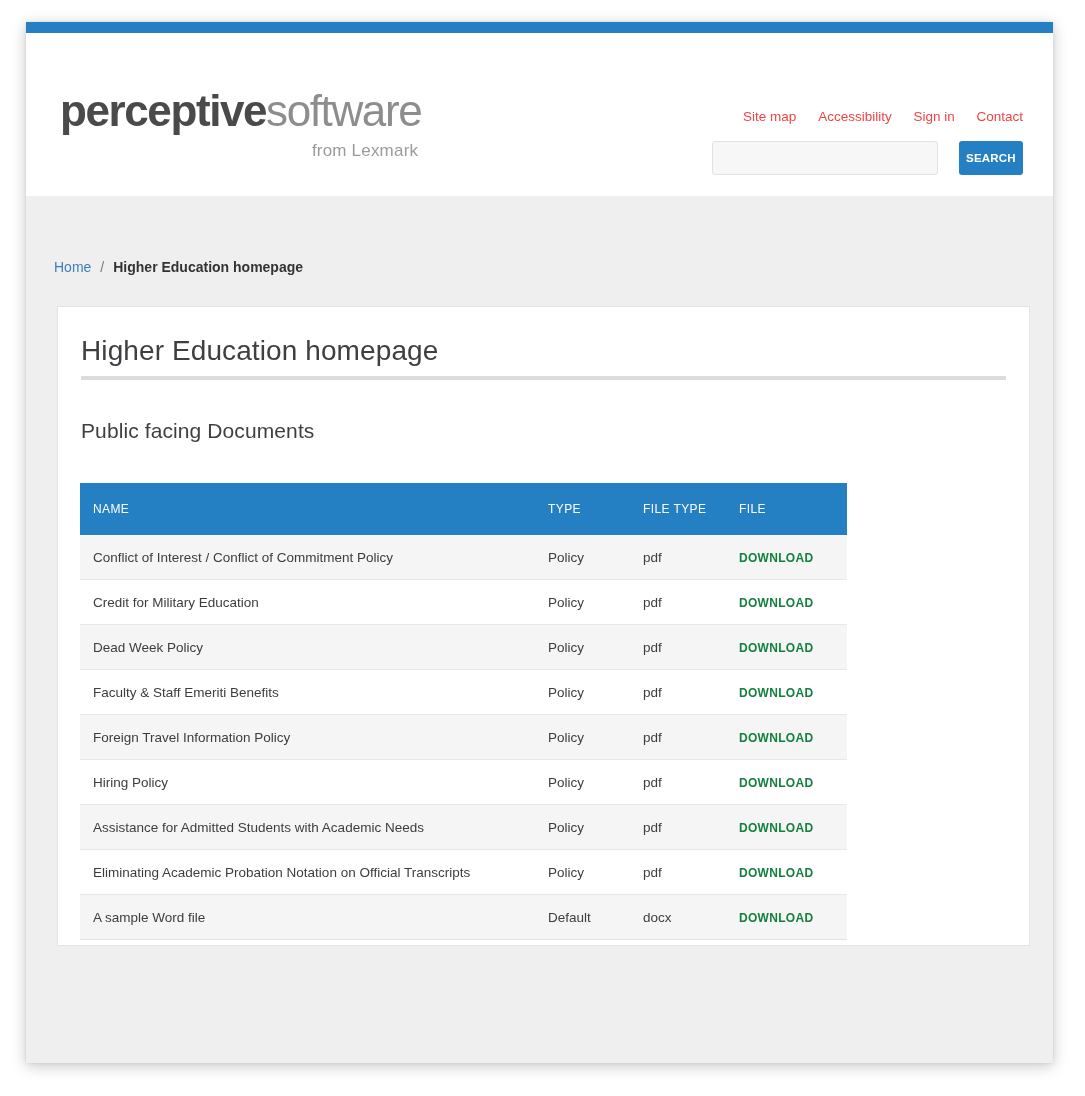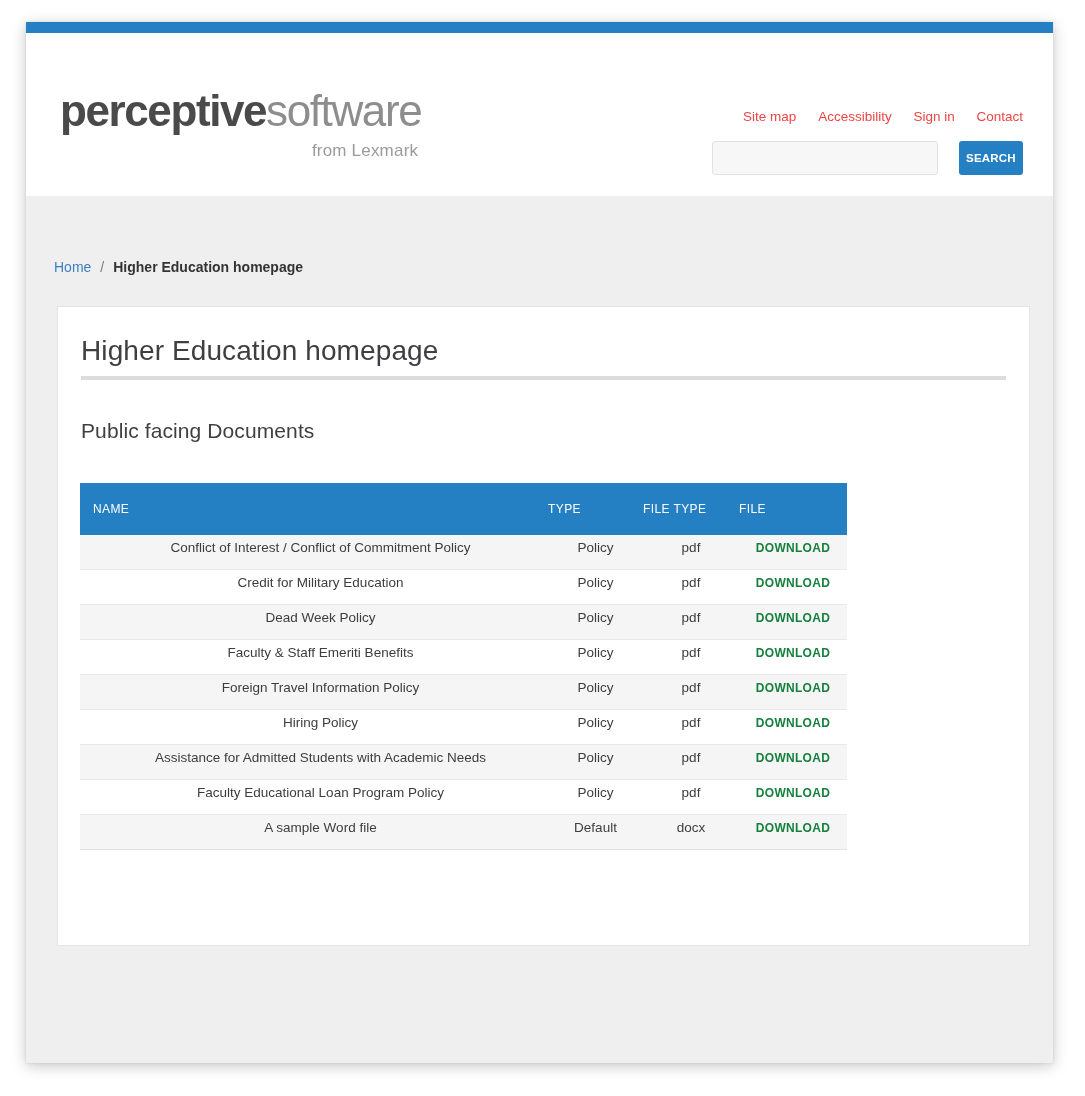--- a/index.html
+++ b/index.html
@@ -222,25 +222,24 @@
     padding: 18px 0 18px 0;
     height: 16px;
     box-sizing: content-box;
   }
   .doc-table thead th.col-name   { padding-left: 13px; width: 455px; }
   .doc-table thead th.col-type   { width: 95px; }
   .doc-table thead th.col-ftype  { width: 96px; }
   .doc-table thead th.col-file   { width: 108px; }
 
   .doc-table tbody td {
-    padding: 5px 0 14px 0;
+    padding: 15px 0 14px 0;
     color: #3d3d3d;
     border-bottom: 1px solid #e8e8e8;
     vertical-align: middle;
-    text-align: center;
   }
   .doc-table tbody td.cell-name { padding-left: 13px; }
   .doc-table tbody tr:nth-child(odd) td { background: #f5f5f5; }
   .doc-table tbody tr:nth-child(even) td { background: #ffffff; }
   .doc-table tbody tr:last-child td { border-bottom: 1px solid #e2e2e2; }
 
   .download-link {
     color: #15803d;
     font-weight: bold;
     font-size: 12px;
@@ -334,21 +333,21 @@
               <td>pdf</td>
               <td><a href="#" class="download-link">DOWNLOAD</a></td>
             </tr>
             <tr>
               <td class="cell-name">Assistance for Admitted Students with Academic Needs</td>
               <td>Policy</td>
               <td>pdf</td>
               <td><a href="#" class="download-link">DOWNLOAD</a></td>
             </tr>
             <tr>
-              <td class="cell-name">Faculty Educational Loan Program Policy</td>
+              <td class="cell-name">Eliminating Academic Probation Notation on Official Transcripts</td>
               <td>Policy</td>
               <td>pdf</td>
               <td><a href="#" class="download-link">DOWNLOAD</a></td>
             </tr>
             <tr>
               <td class="cell-name">A sample Word file</td>
               <td>Default</td>
               <td>docx</td>
               <td><a href="#" class="download-link">DOWNLOAD</a></td>
             </tr>

